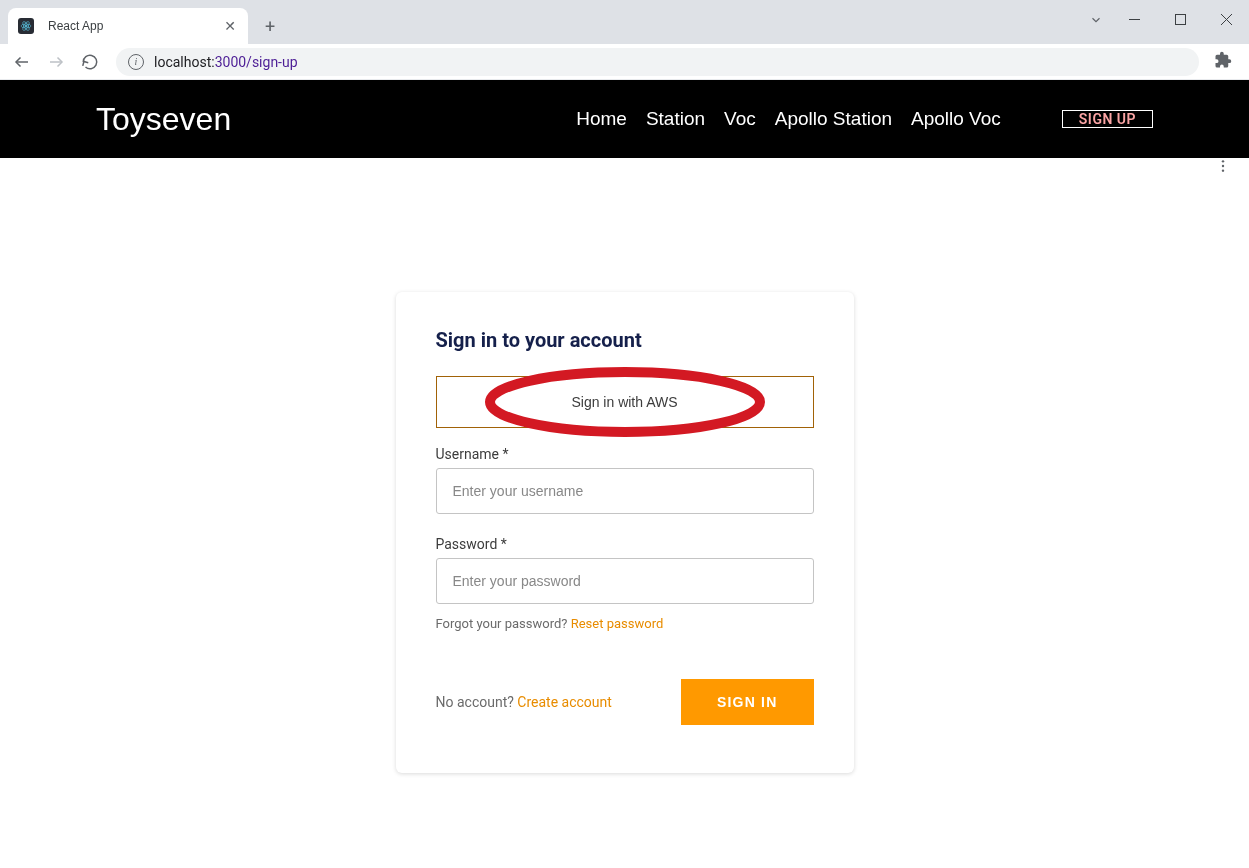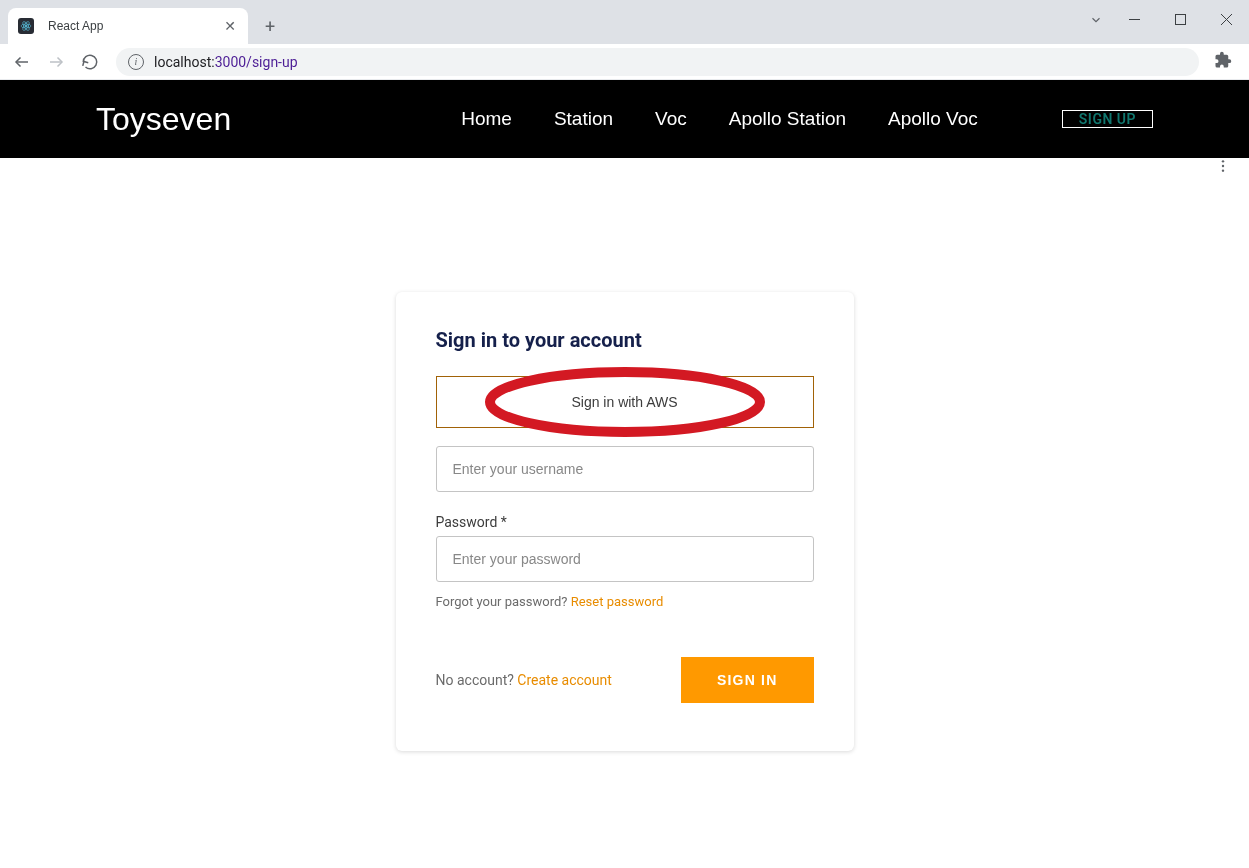--- a/index.html
+++ b/index.html
@@ -189,34 +189,34 @@
       padding: 0 96px;
     }
     .logo {
       color: #fff;
       font-size: 32px;
       font-weight: 400;
       font-family: "Segoe UI", Arial, sans-serif;
     }
     .nav {
       display: flex;
-      gap: 42px;
+      gap: 19px;
       margin-left: auto;
       align-items: center;
     }
     .nav-link {
       color: #fff;
       font-size: 19px;
       cursor: pointer;
       font-family: "Segoe UI", Arial, sans-serif;
     }
     .signup-btn {
       border: 1px solid #fff;
       padding: 0 16px;
-      color: #0f766e;
+      color: #fca5a5;
       font-size: 14px;
       font-weight: 600;
       letter-spacing: 0.5px;
       margin-left: 42px;
       cursor: pointer;
     }
     .main {
       display: flex;
       justify-content: center;
       padding-top: 134px;
@@ -441,20 +441,21 @@
 
         <button class="aws-btn">
           <span>Sign in with AWS</span>
           <span class="annotation-circle">
             <svg viewBox="0 0 290 76">
                 <ellipse cx="145" cy="38" rx="135" ry="30" stroke="#d31923" stroke-width="10" fill="none"></ellipse>
               </svg>
           </span>
         </button>
 
+        <label class="field-label">Username *</label>
         <input class="text-input" type="text" placeholder="Enter your username" style="">
 
         <label class="field-label">Password *</label>
         <input class="text-input pwd-input" type="password" placeholder="Enter your password" style="">
 
         <div class="forgot-row">
           <span>Forgot your password? </span><span class="link-orange">Reset password</span>
         </div>
 
         <div class="footer-row">

